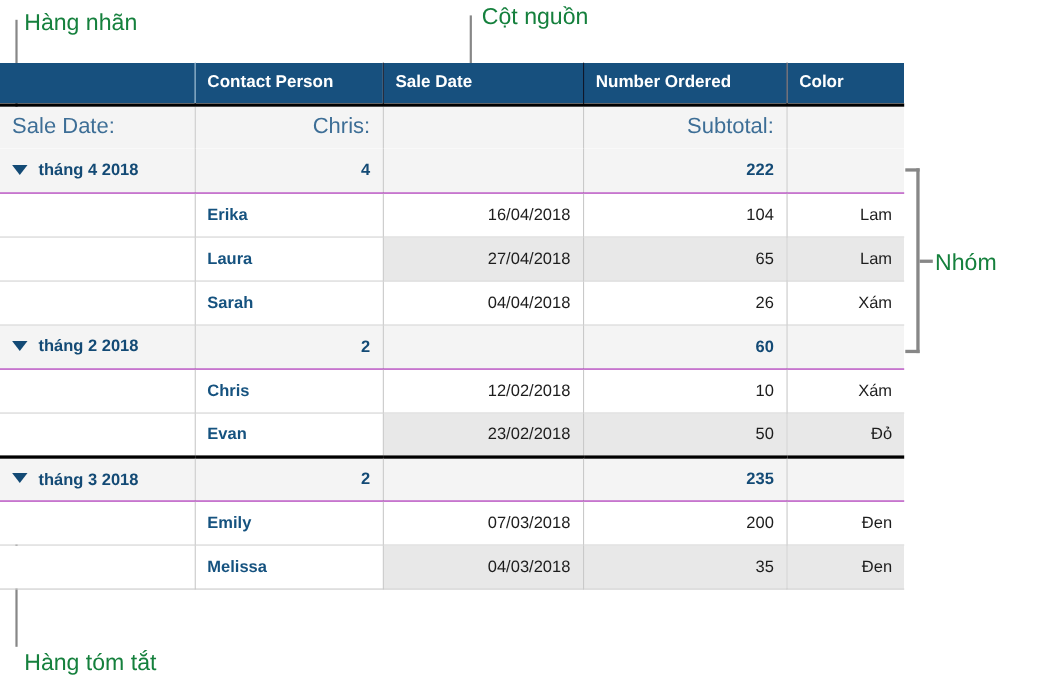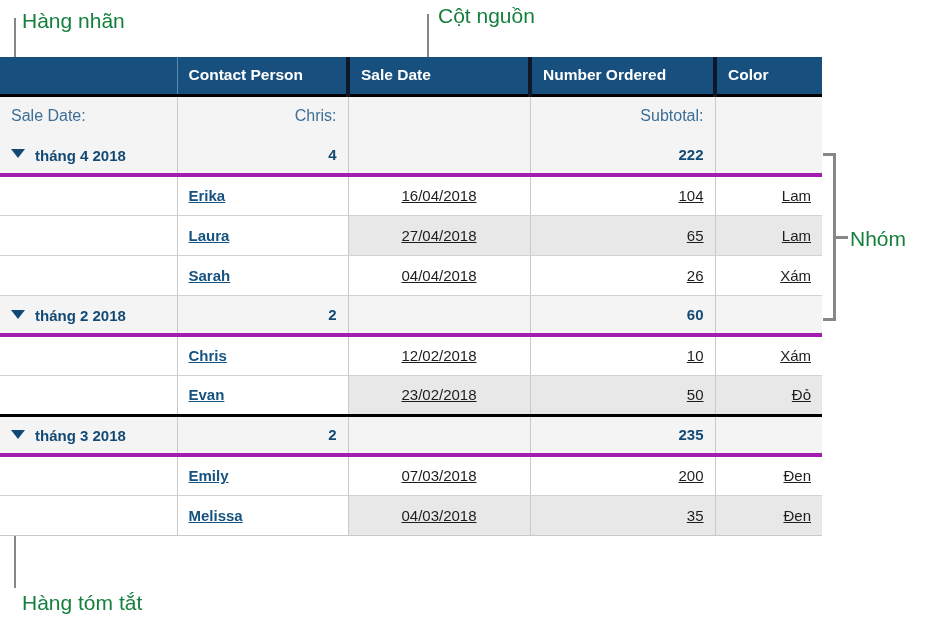--- a/index.html
+++ b/index.html
@@ -45,44 +45,44 @@
     border-right:1px solid #c9c9c9;
     overflow:hidden;
   }
   #sales-table th{
     background:#17507e;
     color:#ffffff;
     font-weight:bold;
     text-align:left;
     height:38px;
     font-size:15.5px;
-    border-right:4px solid #0f172a;
+    border-right:1px solid #0f172a;
   }
   #sales-table th.first-head{border-right:1px solid #5a8aae;}
   #sales-table tr.header-row{border-bottom:3px solid #000;}
   #sales-table td:last-child,#sales-table th:last-child{border-right:none;}
 
   
   tr.label-row td{
     background:#f4f4f4;
     color:#3d6e96;
-    font-size:16px;
+    font-size:20px;
     border-bottom:none;
     border-right:1px solid #d2d2d2;
     height:36px;
   }
   tr.label-row td.lr-left{text-align:left;}
   tr.label-row td.lr-right{text-align:right;}
 
   
   tr.group-row td{
     background:#f4f4f4;
     color:#134a75;
     font-weight:bold;
-    border-bottom:4px solid #a21caf;
+    border-bottom:1px solid #a21caf;
     border-right:1px solid #d2d2d2;
     height:37px;
     margin-left:24px;
   }
   tr.group-row td.g-name{text-align:left;padding-left:12px;}
   tr.group-row td.g-count{text-align:right;}
   tr.group-row td.g-sub{text-align:right;}
   td.g-sub .underlined{
     border-bottom:2px solid #134a75;
     padding-bottom:19px;
@@ -99,31 +99,30 @@
     top:-1px;
   }
   .g-label{vertical-align:middle;}
 
   
   tr.data-row td{
     background:#ffffff;
     border-bottom:1px solid #d2d2d2;
     border-right:1px solid #c9c9c9;
     color:#1d1d1d;
-    text-decoration:underline;
   }
   tr.data-row.alt td.shaded{background:#e8e8e8;}
   tr.data-row td.d-blank{background:#ffffff;border-right:1px solid #c9c9c9;}
   tr.data-row td.d-name{
     color:#15527f;
     font-weight:bold;
     text-align:left;
     background:#ffffff;
   }
-  tr.data-row td.d-date{text-align:center;}
+  tr.data-row td.d-date{text-align:right;}
   tr.data-row td.d-num{text-align:right;}
   tr.data-row td.d-color{text-align:right;}
 
   tr.group-end td{border-bottom:3px solid #000;}
   tr.table-end td{border-bottom:1px solid #c9c9c9;}
 </style>
 </head>
 <body>
 
 <div class="callout-label" style="left:22px;top:10px;">Hàng nhãn</div>

